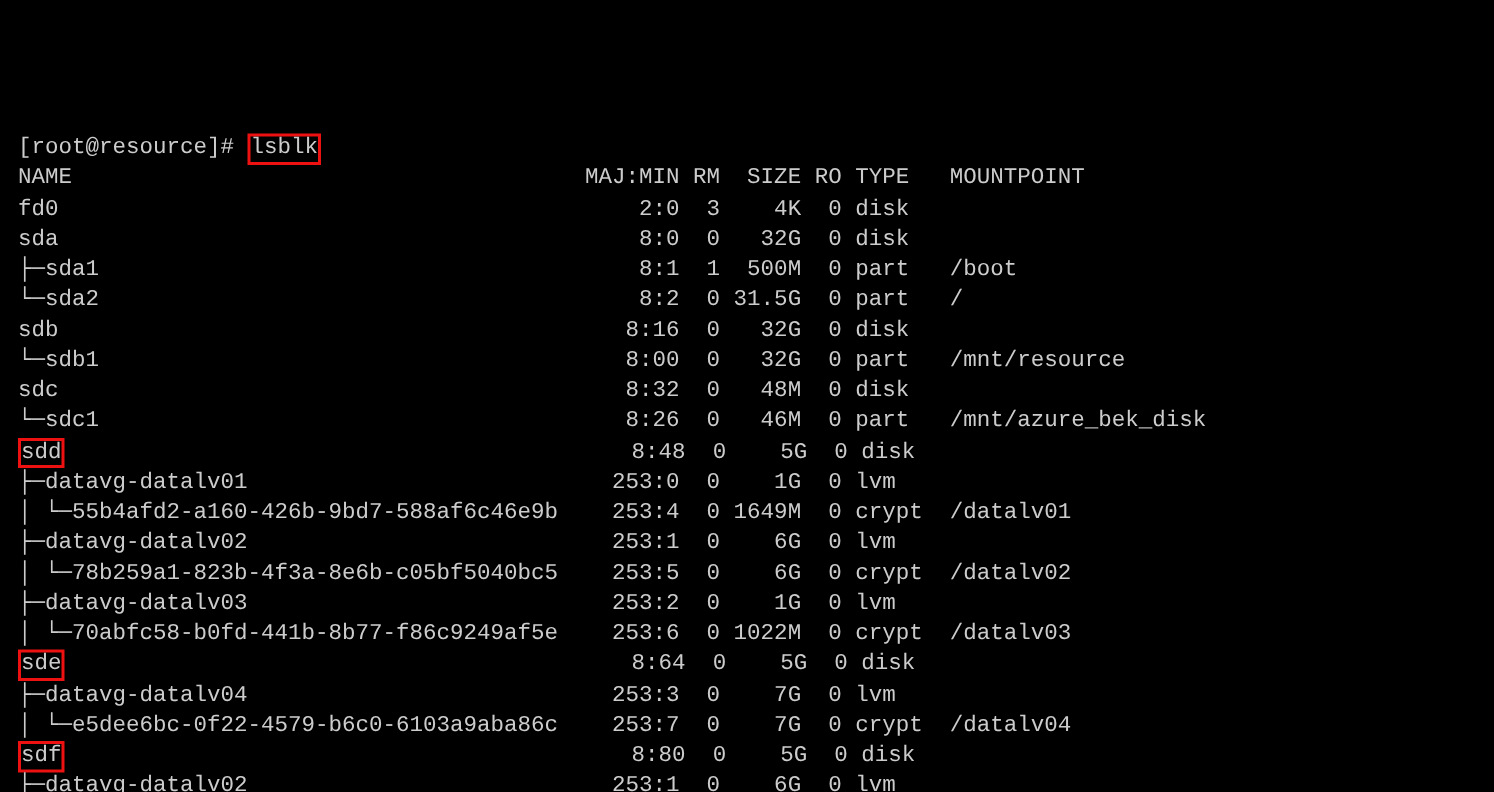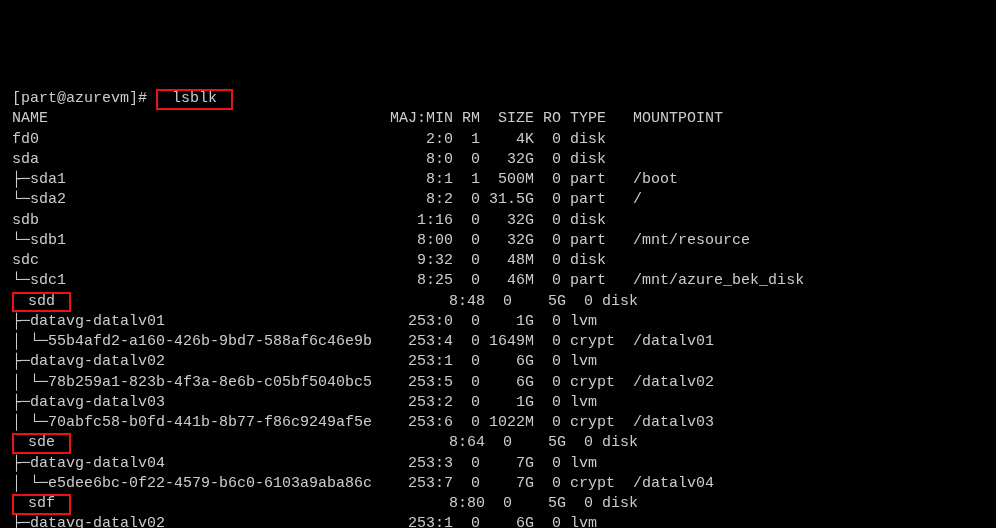--- a/index.html
+++ b/index.html
@@ -9,41 +9,41 @@
     color: #ccc;
     font-family: "Consolas", "Courier New", monospace;
     font-size: 15px;
     line-height: 1.35;
     white-space: pre;
     width: 996px;
     box-sizing: border-box;
   }
   .hl {
     border: 2px solid #e11;
-    padding: 0 14px;
+    padding: 0 0;
     margin: -2px 0;
     display: inline-block;
     line-height: 1.1;
   }
 </style>
 </head>
 <body>
 
 
 
-<div id="terminal"><span>[part@azurevm]#</span> <span class="hl">lsblk</span>
+<div id="terminal"><span>[root@resource]#</span> <span class="hl">lsblk</span>
 <span>NAME                                      MAJ:MIN RM  SIZE RO TYPE   MOUNTPOINT</span>
-<span>fd0                                           2:0  1    4K  0 disk </span>
+<span>fd0                                           2:0  3    4K  0 disk </span>
 <span>sda                                           8:0  0   32G  0 disk </span>
 <span>├─sda1                                        8:1  1  500M  0 part   /boot</span>
 <span>└─sda2                                        8:2  0 31.5G  0 part   /</span>
-<span>sdb                                          1:16  0   32G  0 disk </span>
+<span>sdb                                          8:16  0   32G  0 disk </span>
 <span>└─sdb1                                       8:00  0   32G  0 part   /mnt/resource</span>
-<span>sdc                                          9:32  0   48M  0 disk </span>
-<span>└─sdc1                                       8:25  0   46M  0 part   /mnt/azure_bek_disk</span>
+<span>sdc                                          8:32  0   48M  0 disk </span>
+<span>└─sdc1                                       8:26  0   46M  0 part   /mnt/azure_bek_disk</span>
 <span><span class="hl">sdd</span>                                          8:48  0    5G  0 disk </span>
 <span>├─datavg-datalv01                           253:0  0    1G  0 lvm  </span>
 <span>│ └─55b4afd2-a160-426b-9bd7-588af6c46e9b    253:4  0 1649M  0 crypt  /datalv01</span>
 <span>├─datavg-datalv02                           253:1  0    6G  0 lvm  </span>
 <span>│ └─78b259a1-823b-4f3a-8e6b-c05bf5040bc5    253:5  0    6G  0 crypt  /datalv02</span>
 <span>├─datavg-datalv03                           253:2  0    1G  0 lvm  </span>
 <span>│ └─70abfc58-b0fd-441b-8b77-f86c9249af5e    253:6  0 1022M  0 crypt  /datalv03</span>
 <span><span class="hl">sde</span>                                          8:64  0    5G  0 disk </span>
 <span>├─datavg-datalv04                           253:3  0    7G  0 lvm  </span>
 <span>│ └─e5dee6bc-0f22-4579-b6c0-6103a9aba86c    253:7  0    7G  0 crypt  /datalv04</span>

